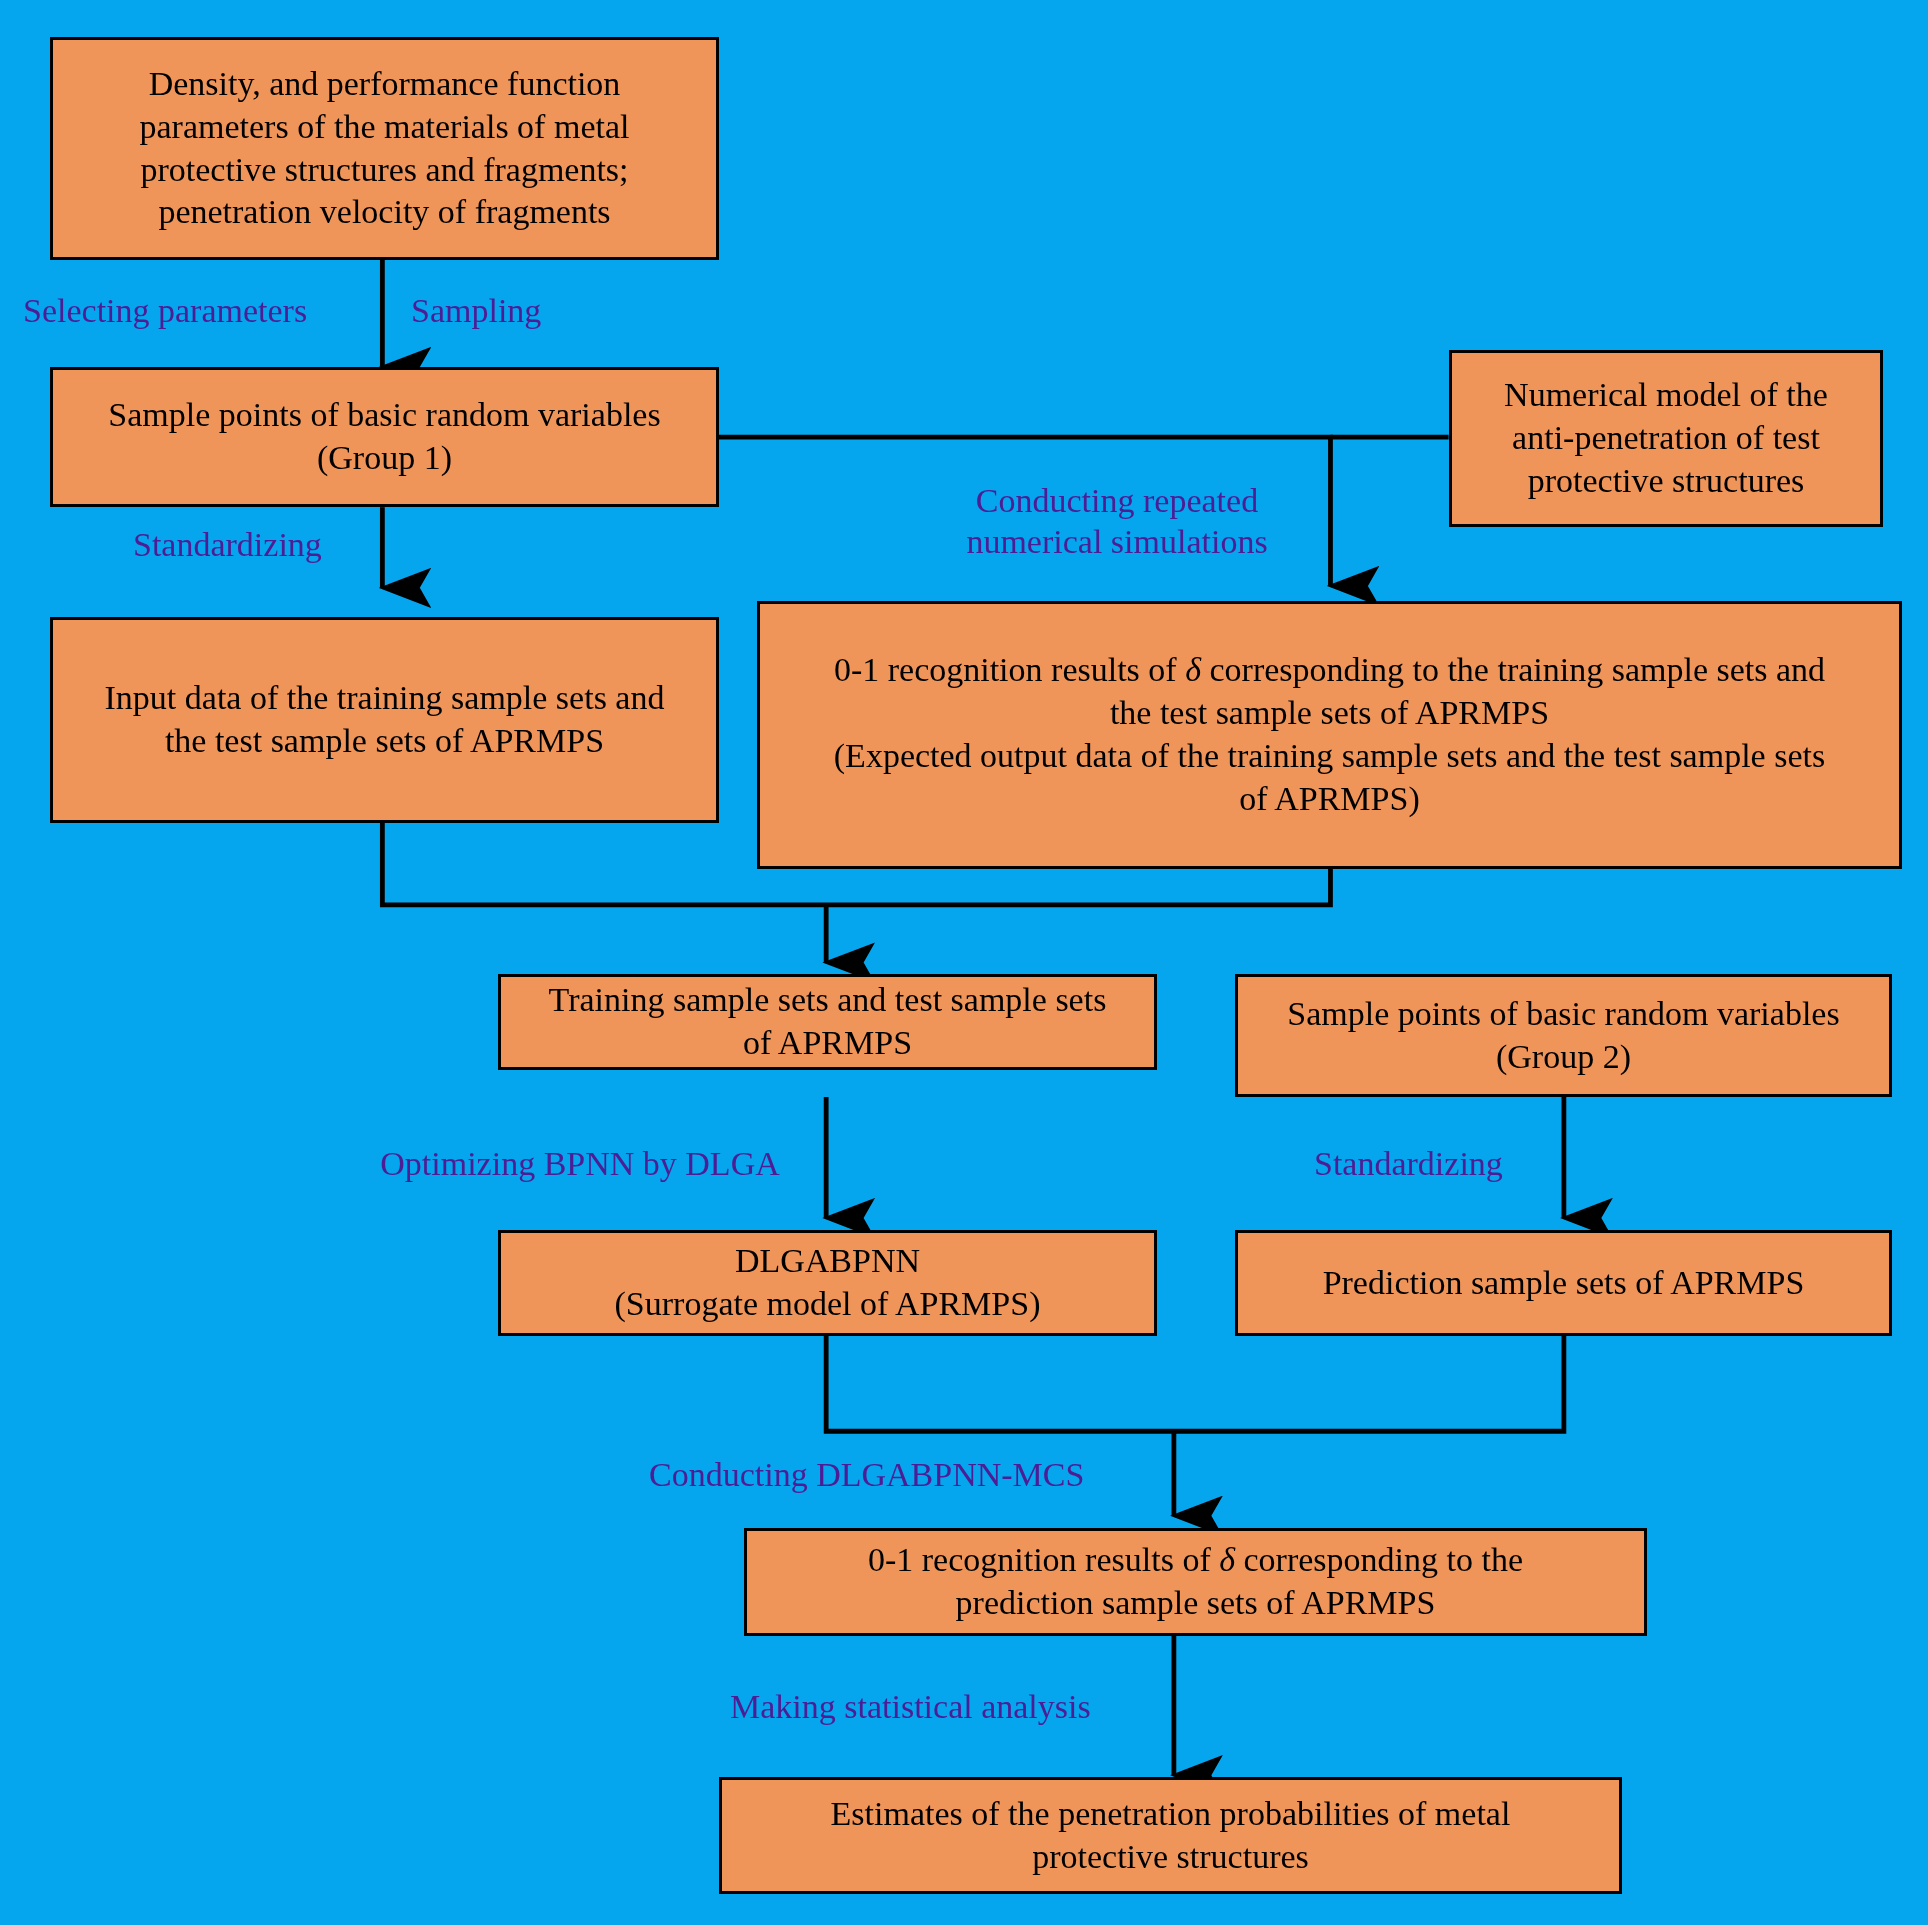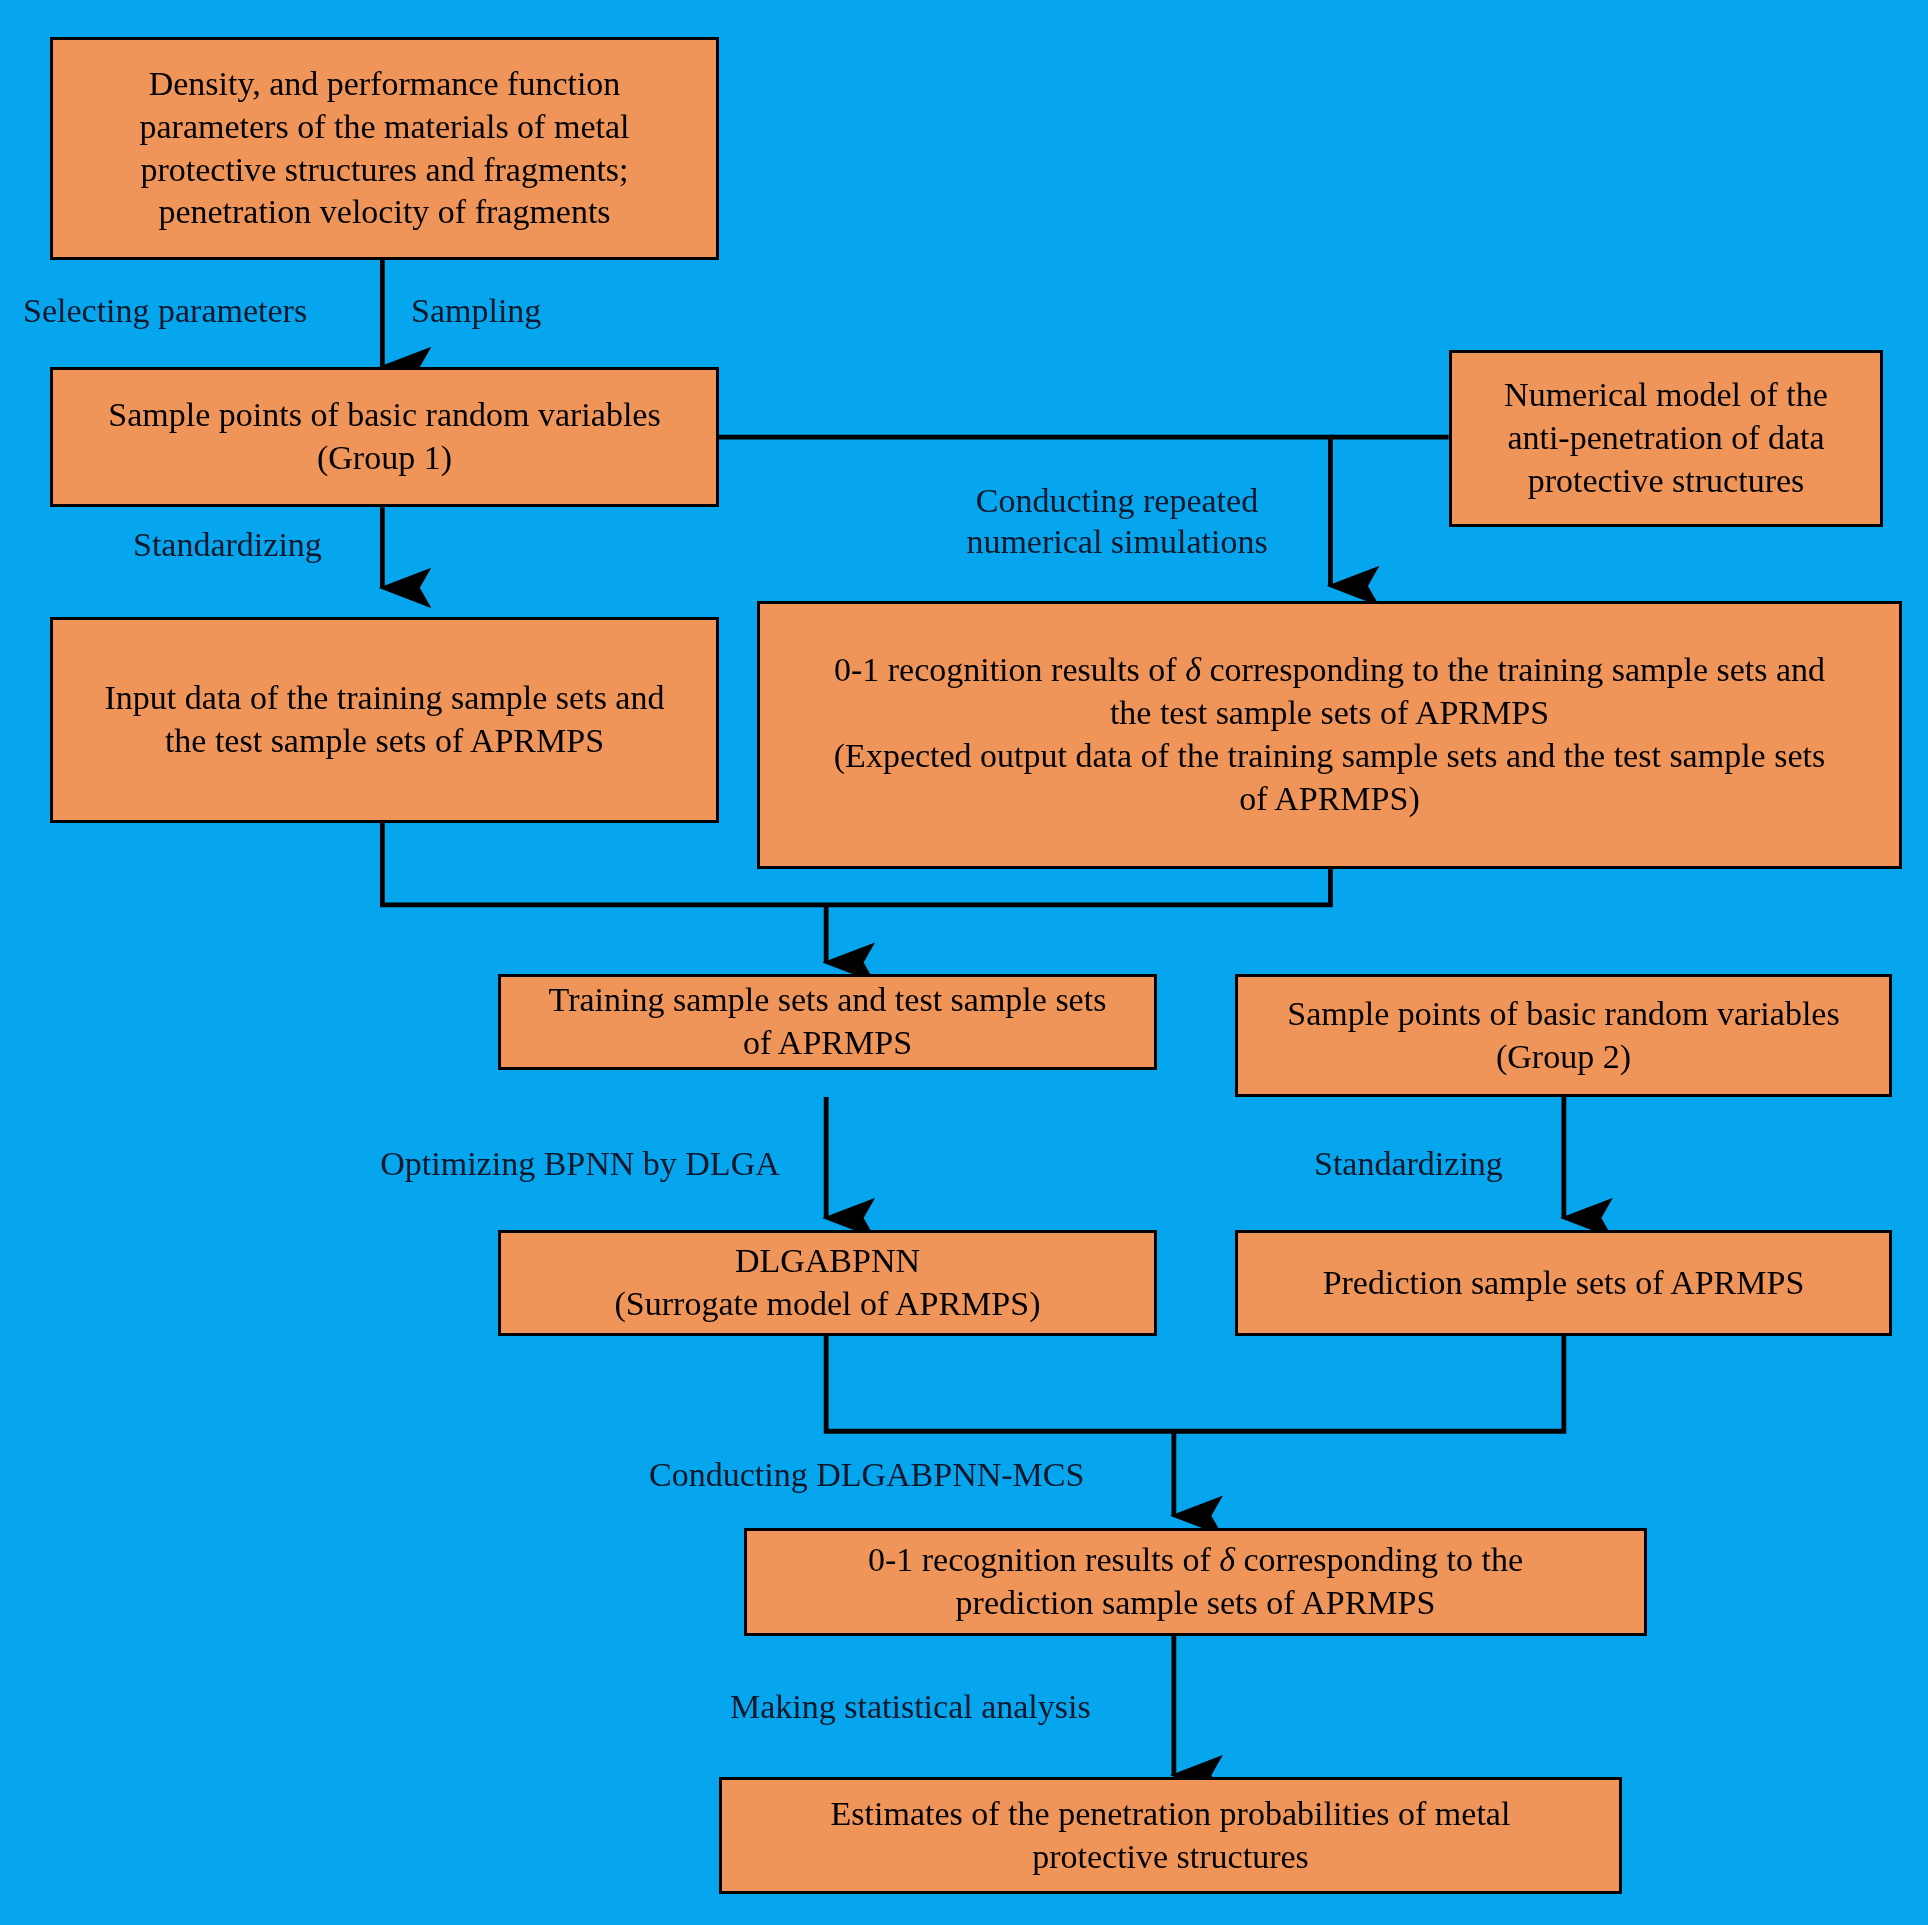--- a/index.html
+++ b/index.html
@@ -36,21 +36,21 @@
     padding: 3.8px 13.4px;
   }
   .node .txt {
     width: 100%;
     line-height: 1.26;
     font-size: 34px;
   }
   .node .txt .ln { display: block; white-space: nowrap; }
   .edge-label {
     position: absolute;
-    color: #0f172a;
+    color: #4c1d95;
     font-size: 34px;
     line-height: 1.22;
     white-space: nowrap;
     text-align: center;
   }
   .greek { font-style: italic; font-family: "Liberation Serif","DejaVu Serif",serif; }
 </style>
 </head>
 <body>
 
@@ -96,21 +96,21 @@
   <div class="node" style="left:50px; top:367px; width:669px; height:140px;">
     <div class="txt">
       <span class="ln">Sample points of basic random variables</span>
       <span class="ln">(Group 1)</span>
     </div>
   </div>
 
   <div class="node" style="left:1449px; top:350px; width:434px; height:177px;">
     <div class="txt">
       <span class="ln">Numerical model of the</span>
-      <span class="ln">anti-penetration of data</span>
+      <span class="ln">anti-penetration of test</span>
       <span class="ln">protective structures</span>
     </div>
   </div>
 
   <div class="node" style="left:50px; top:601px; width:669px; height:206px;margin-top:16px;">
     <div class="txt">
       <span class="ln">Input data of the training sample sets and</span>
       <span class="ln">the test sample sets of APRMPS</span>
     </div>
   </div>

